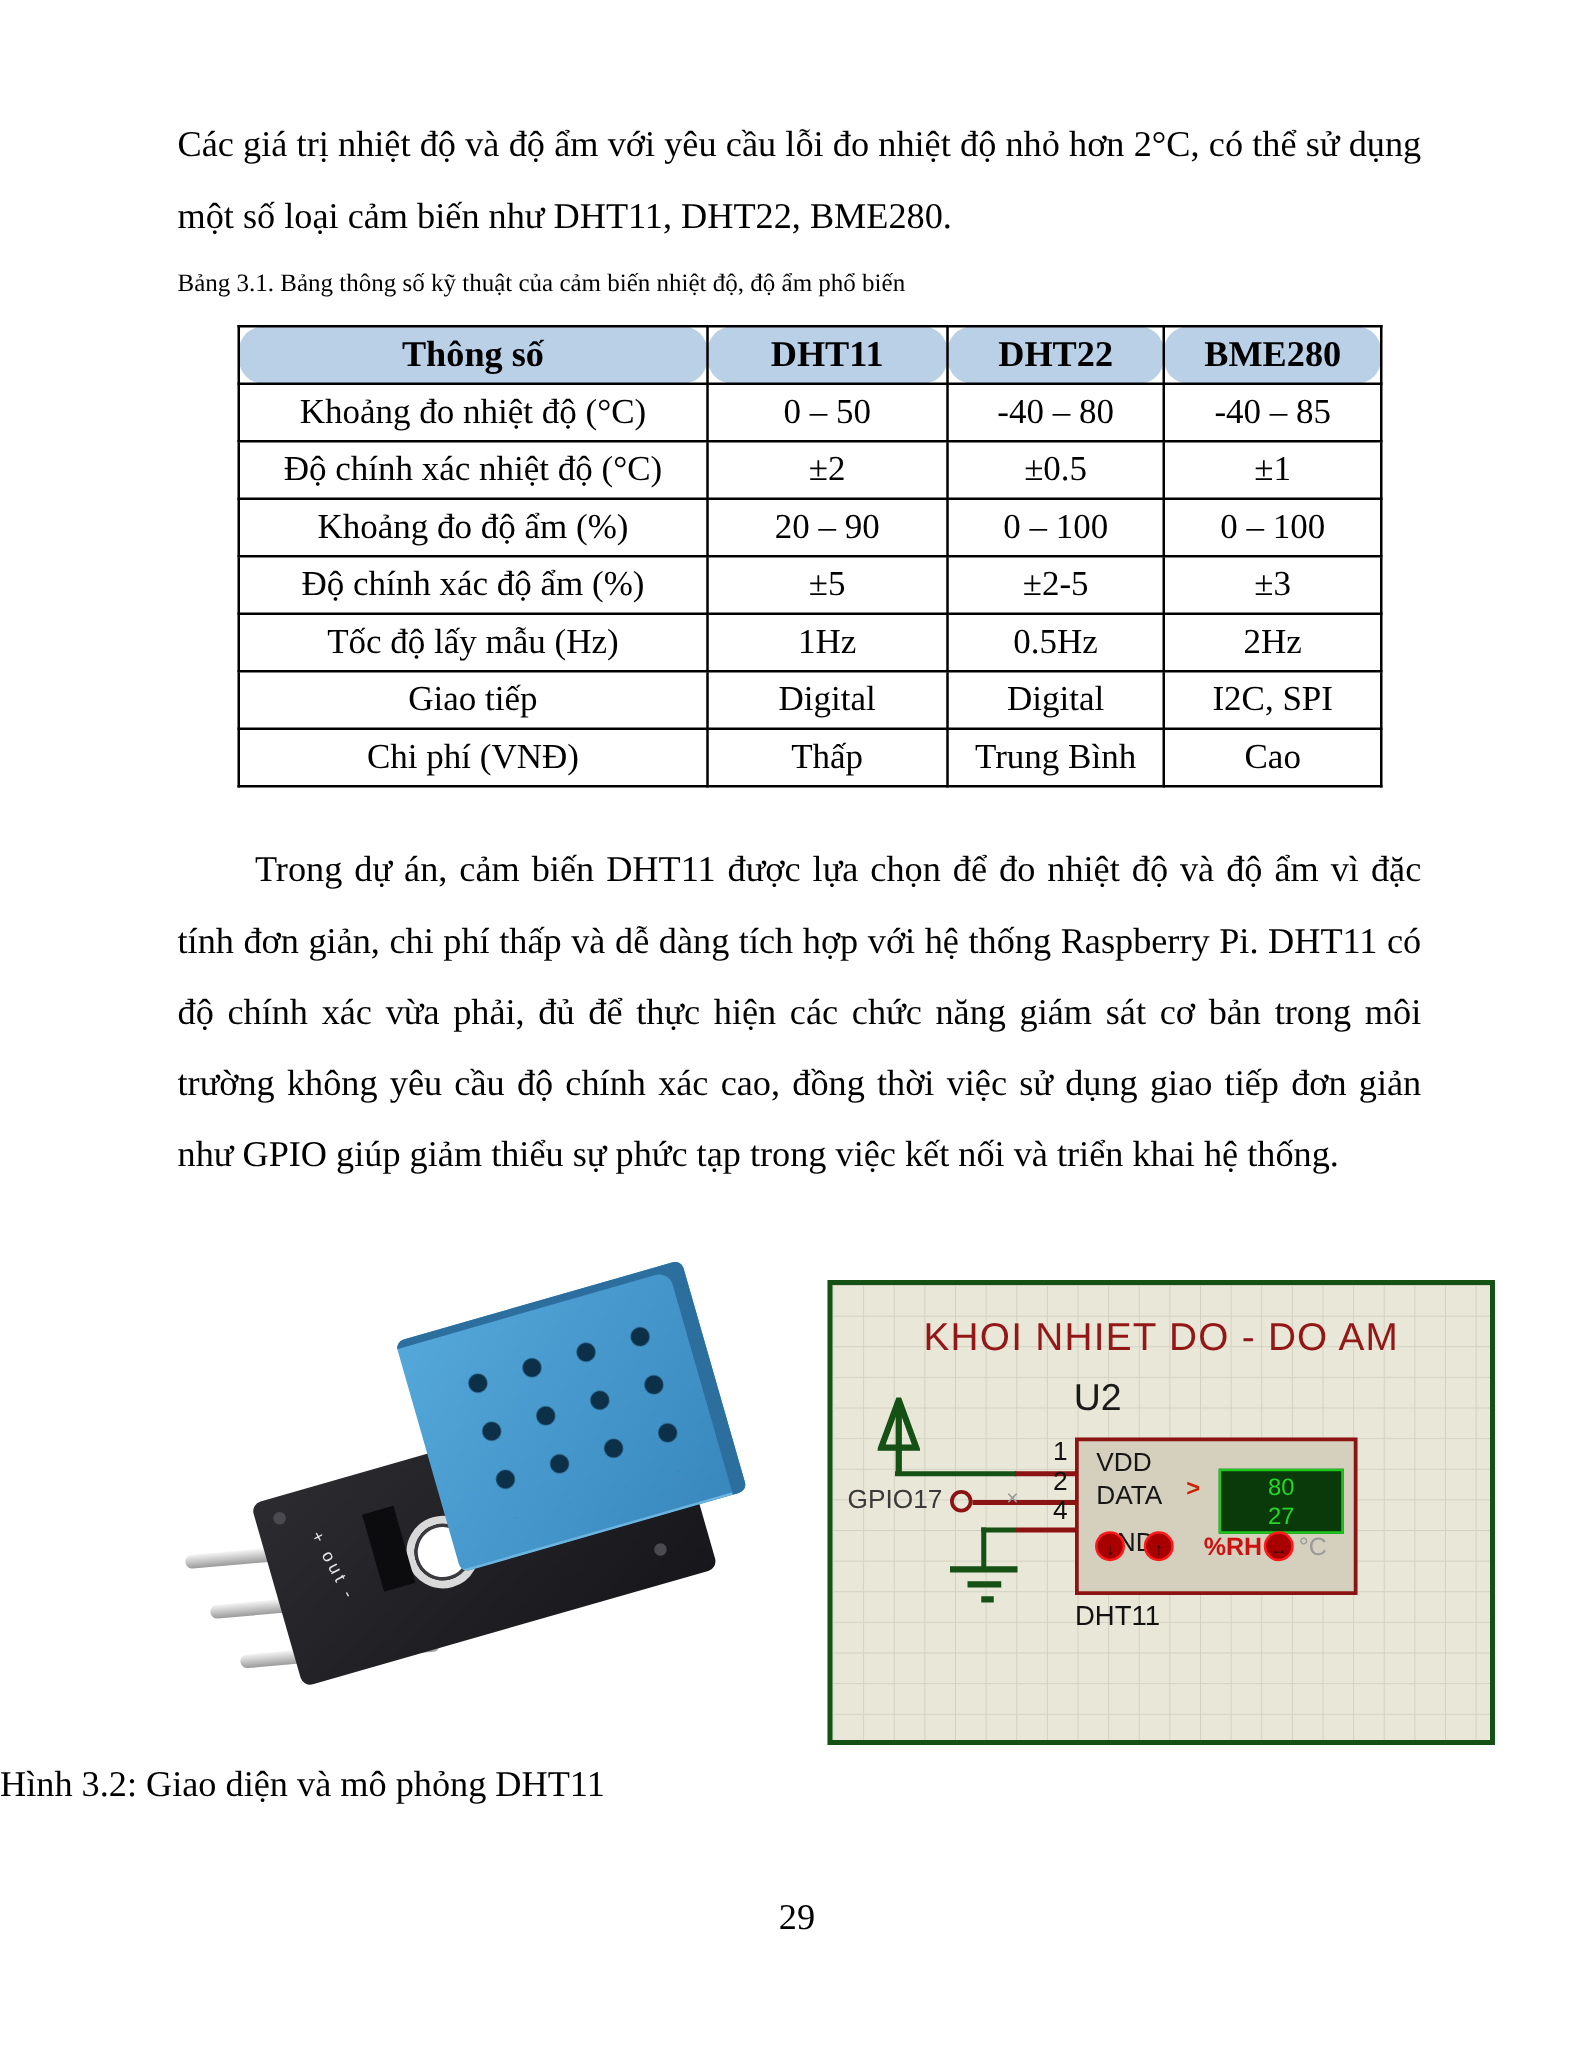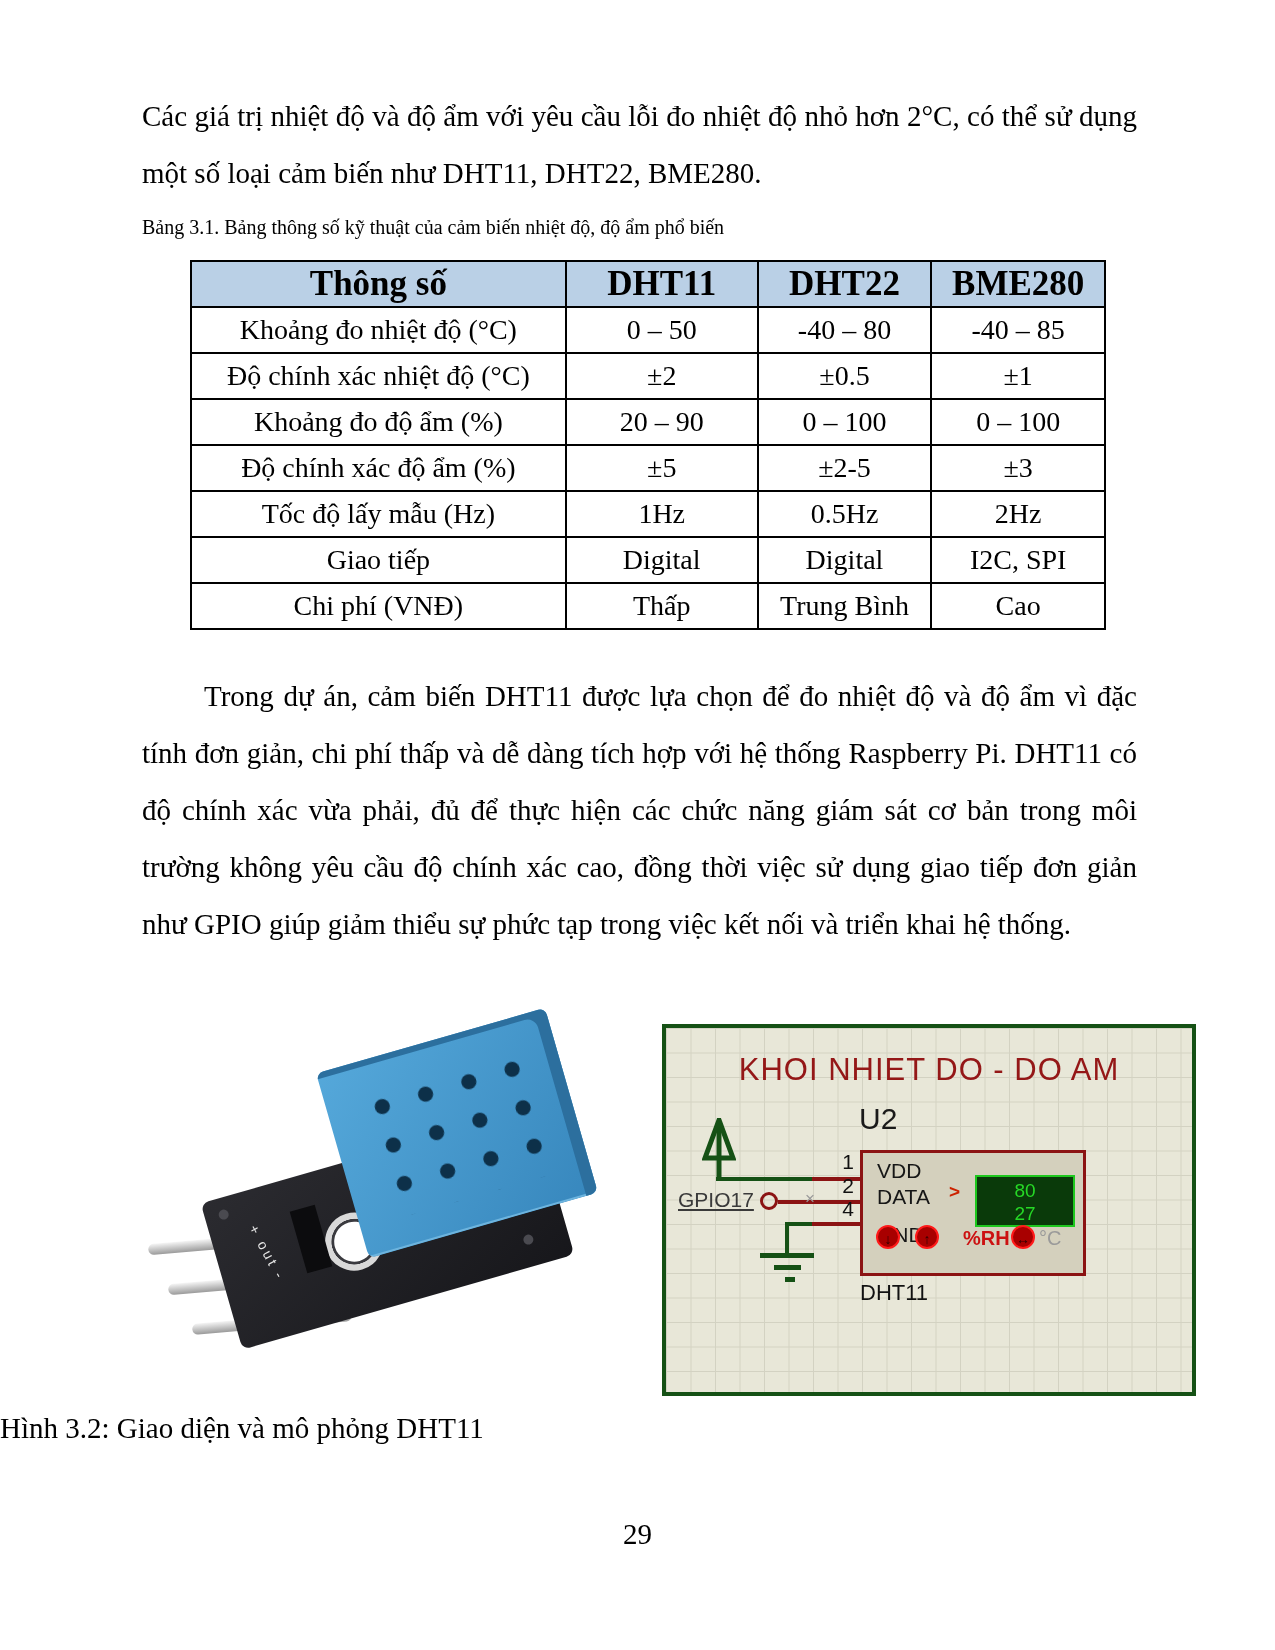--- a/index.html
+++ b/index.html
@@ -5,21 +5,21 @@
   html,body{margin:0;padding:0;background:#888;}
   .page{position:relative;width:1275px;height:1650px;background:#ffffff;margin:0 auto;
         font-family:"Liberation Serif","DejaVu Serif",serif;color:#000;overflow:hidden;}
   .content{position:absolute;left:142px;top:88px;width:995px;}
   .para{font-size:29px;line-height:57px;text-align:justify;margin:0;}
   .para.indent{text-indent:62px;}
   .tbl-caption{font-size:20px;line-height:50px;margin:0;}
   table.spec{border-collapse:collapse;margin:8px 0 0 48px;width:916px;table-layout:fixed;}
   table.spec th,table.spec td{border:2px solid #000;text-align:center;vertical-align:middle;
         font-size:28px;height:44px;padding:0 4px;}
-  table.spec th{font-size:35px;font-weight:bold;}
+  table.spec th{font-size:29px;font-weight:bold;border-radius:20px;}
   .c0{width:41%;} .c1{width:21%;} .c2{width:19%;} .c3{width:19%;}
 
   
   .photo{position:absolute;left:130px;top:1025px;width:470px;height:320px;background:#fff;}
   .pcb{position:absolute;left:85px;top:128px;width:345px;height:152px;background:linear-gradient(150deg,#2b2b30,#17171b);
        border-radius:8px;transform:rotate(-16deg);}
   .pcb-hole{position:absolute;left:108px;top:50px;width:46px;height:46px;border-radius:50%;
        background:#fff;border:6px solid #d9d9d9;box-shadow:0 0 0 3px #3a3a3f inset;}
   .pcb-dot{position:absolute;width:10px;height:10px;border-radius:50%;background:#4a4a50;}
   .pcb-label{position:absolute;left:52px;top:34px;color:#e8e8e8;font-family:"Liberation Sans",sans-serif;
@@ -53,21 +53,21 @@
   .cursor{position:absolute;left:86px;top:28px;color:#cc2200;font-size:19px;font-weight:bold;}
   .rbtn{position:absolute;top:72px;width:24px;height:24px;border-radius:50%;background:#a80000;
        border:2px solid #ff1a1a;color:#2e0000;font-size:14px;font-weight:bold;text-align:center;
        line-height:24px;box-sizing:border-box;}
   .rh{position:absolute;left:100px;top:74px;color:#cc1111;font-size:20px;font-weight:bold;}
   .degc{position:absolute;left:176px;top:74px;color:#9a9a9a;font-size:20px;}
   .partname{position:absolute;left:194px;top:252px;font-size:22px;color:#111;}
   .wire-r{position:absolute;height:4px;background:#8b1313;}
   .wire-g{position:absolute;background:#155115;}
   .pin-num{position:absolute;width:30px;text-align:right;font-size:21px;color:#111;left:158px;}
-  .gpio{position:absolute;left:12px;top:160px;font-size:21px;color:#3a3a3a;text-decoration:underline;}
+  .gpio{position:absolute;left:12px;top:160px;font-size:21px;color:#3a3a3a;}
   .term{position:absolute;left:94px;top:164px;width:18px;height:18px;border-radius:50%;
        border:3px solid #8b1313;box-sizing:border-box;}
   .xmark{position:absolute;left:139px;top:161px;color:#999;font-size:17px;}
   .pwr-arrow{position:absolute;left:36px;top:90px;}
 
   .fig-caption{position:absolute;left:0;top:1412px;width:1275px;text-align:left;font-size:29px;}
   .page-num{position:absolute;left:0;top:1518px;width:1275px;text-align:center;font-size:29px;}
 </style>
 </head>
 <body>

